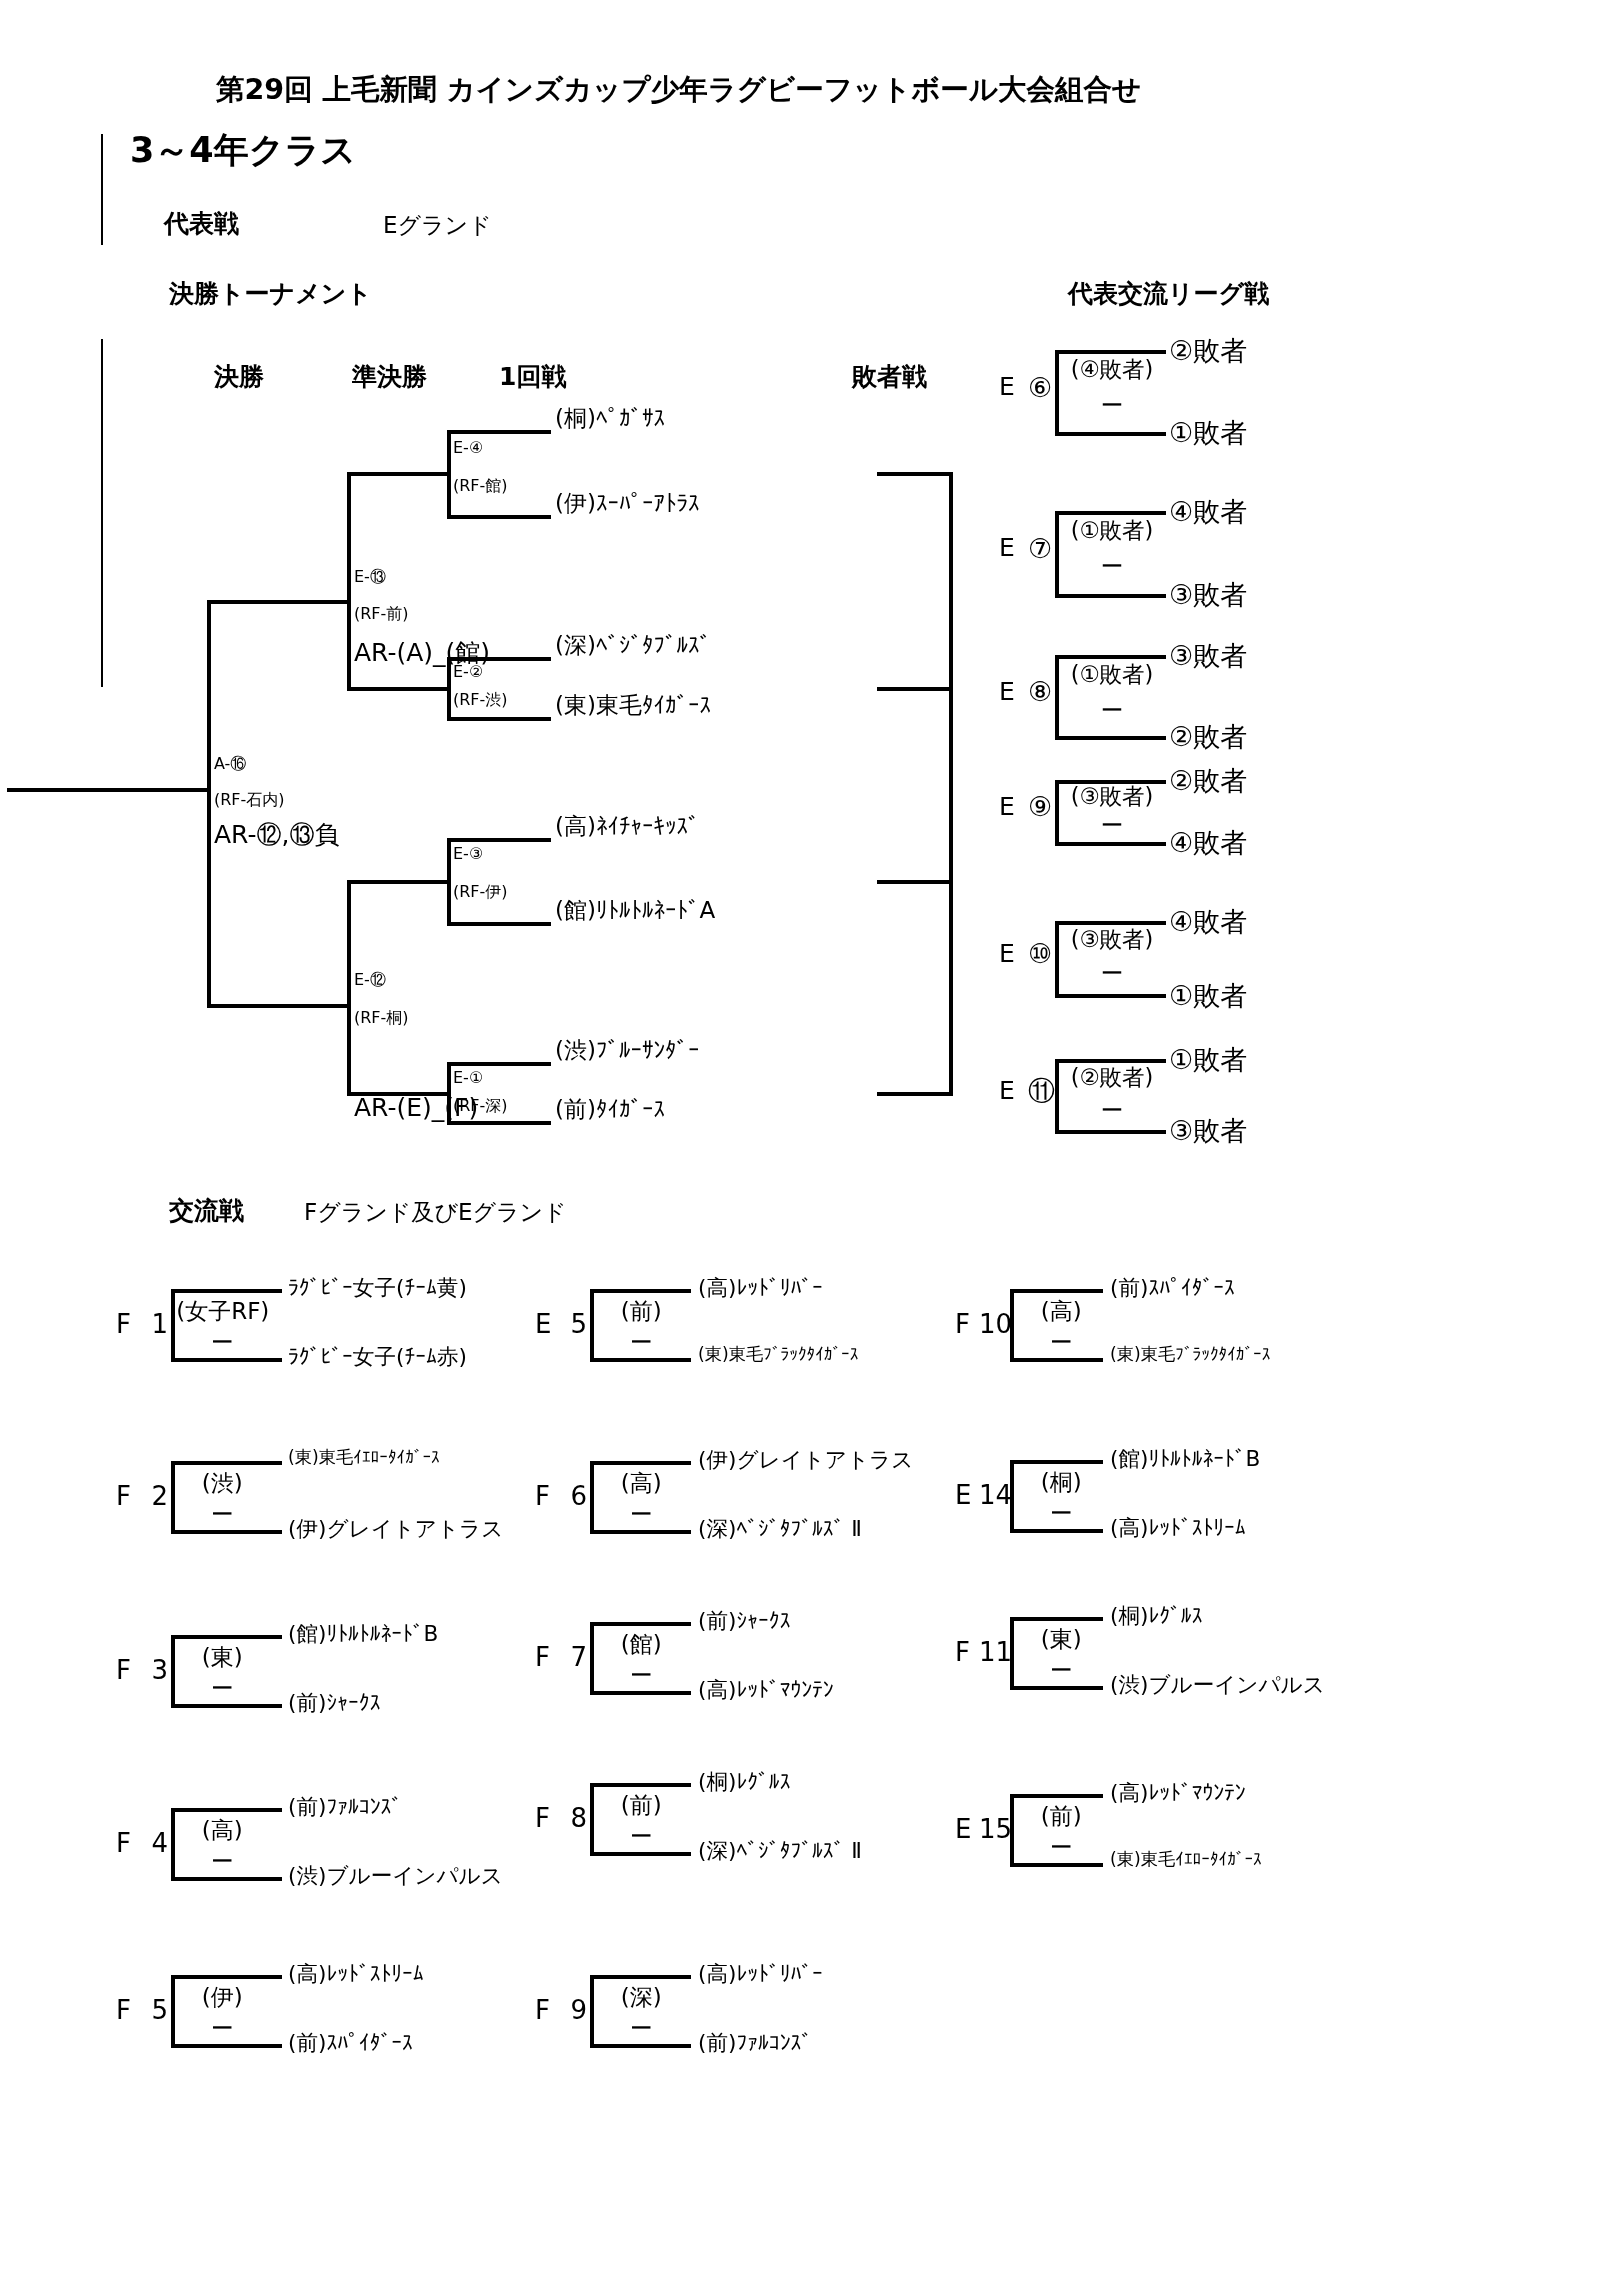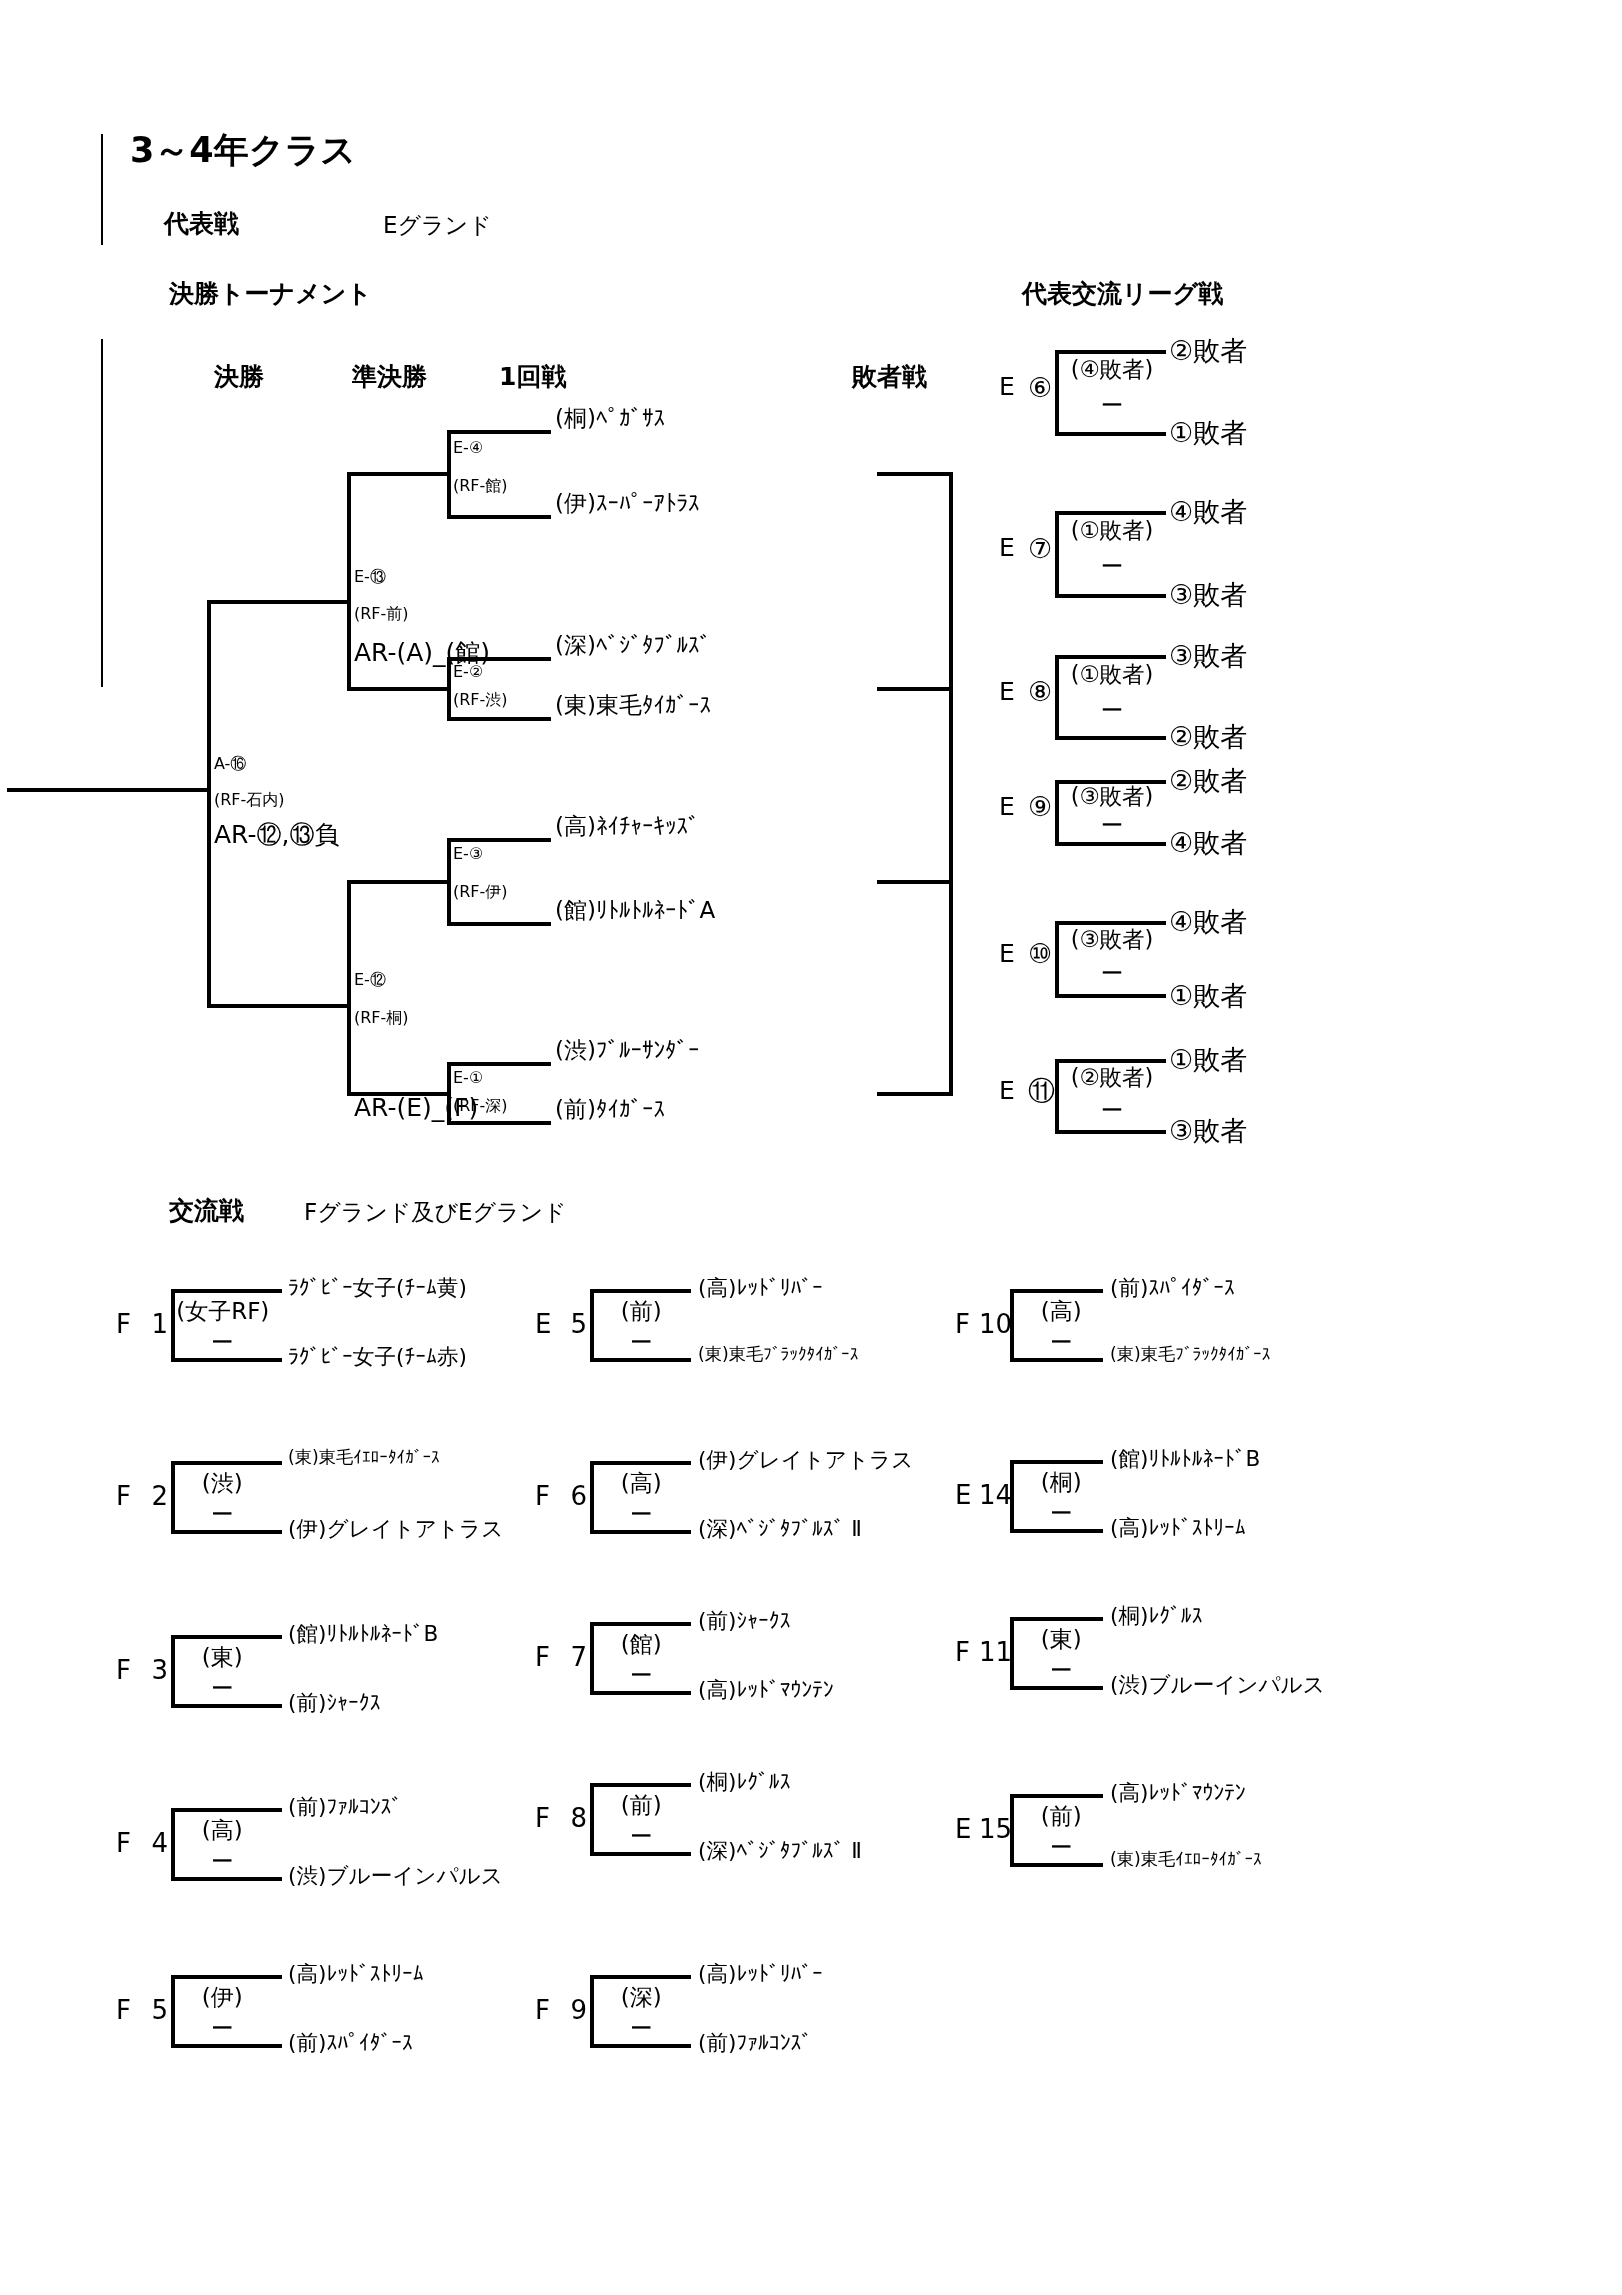--- a/index.html
+++ b/index.html
@@ -32,25 +32,26 @@
   .xm .tm{position:absolute;font-size:21.6px;white-space:nowrap;}
   .xm .t1{top:-13px;}
   .xm .t2{top:56px;}
   .sm{font-size:17.3px !important;}
 </style>
 </head>
 <body>
 
 <div id="sheet">
 
+  <div class="t fs33 b" style="left:216px;top:74px;">第29回 上毛新聞 カインズカップ少年ラグビーフットボール大会組合せ</div>
   <div class="t fs40 b" style="left:130px;top:130px;">3～4年クラス</div>
   <div class="t fs29 b" style="left:164px;top:210px;">代表戦</div>
   <div class="t fs27" style="left:383px;top:212px;">Eグランド</div>
   <div class="t fs29 b" style="left:169px;top:280px;">決勝トーナメント</div>
-  <div class="t fs29 b" style="left:1022px;top:280px;">代表交流リーグ戦</div>
+  <div class="t fs29 b" style="left:1068px;top:280px;">代表交流リーグ戦</div>
 
   <div class="t fs29 b" style="left:214px;top:363px;">決勝</div>
   <div class="t fs29 b" style="left:352px;top:363px;">準決勝</div>
   <div class="t fs29 b" style="left:499px;top:363px;">1回戦</div>
   <div class="t fs29 b" style="left:852px;top:363px;">敗者戦</div>
 
   <div class="vl thin" style="left:101px;top:134px;height:111px;"></div>
   <div class="vl thin" style="left:101px;top:339px;height:348px;"></div>
 
   <div class="hl" style="left:447px;top:430px;width:104px;"></div>

